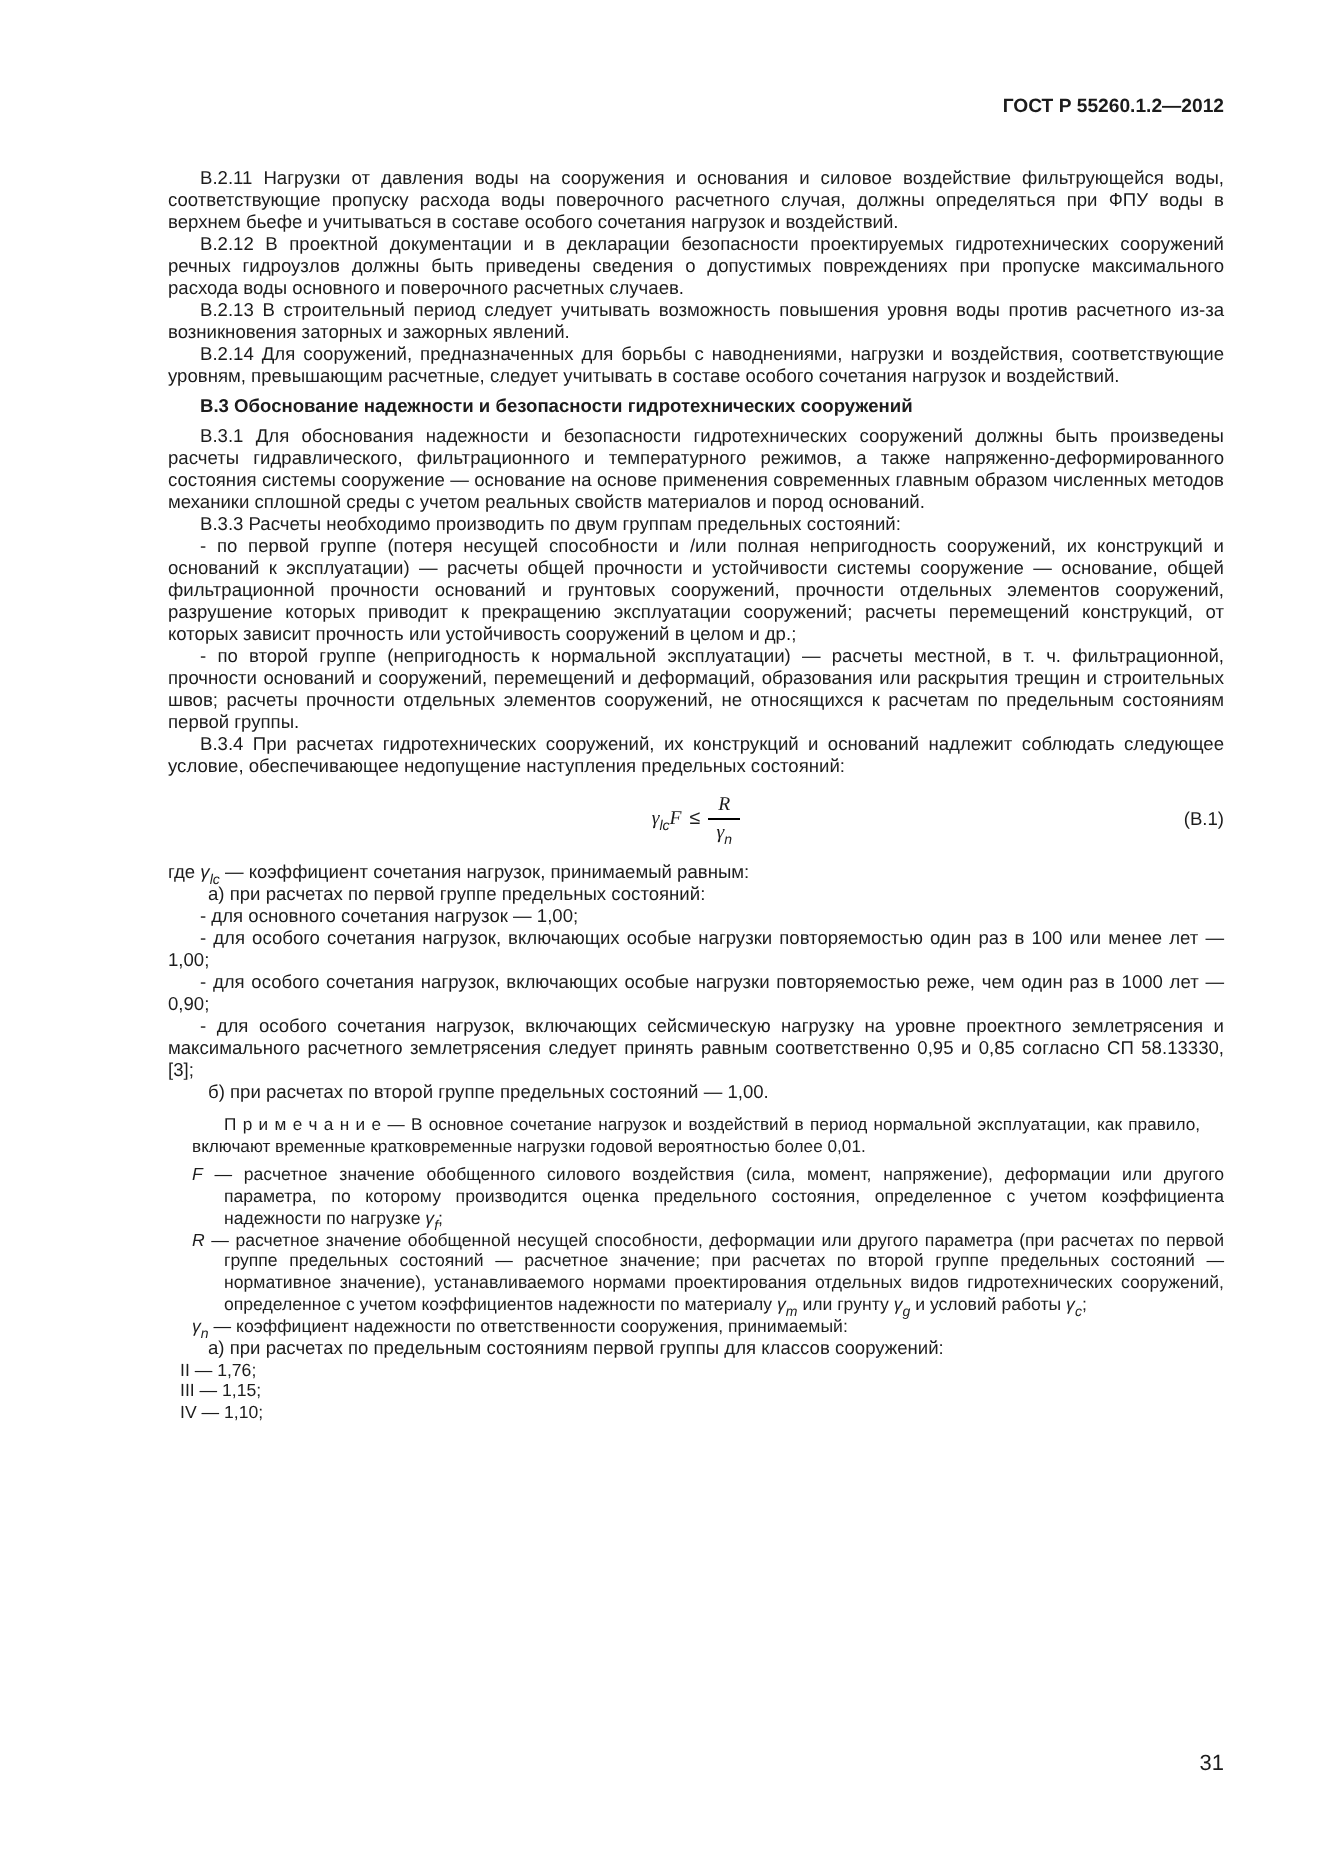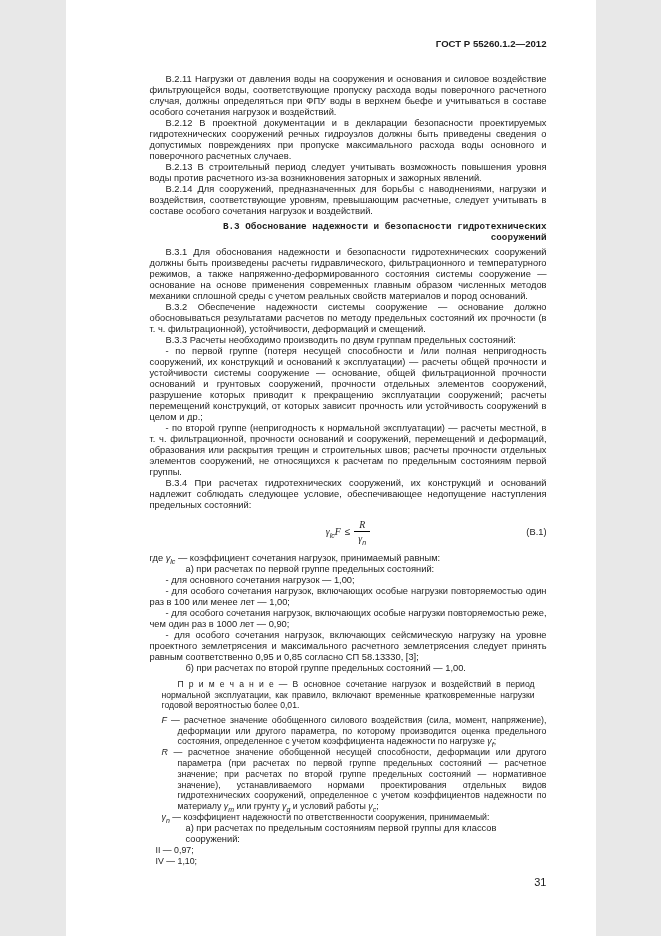--- a/index.html
+++ b/index.html
@@ -1,46 +1,45 @@
 <!DOCTYPE html>
 <html><head>
 <meta charset="utf-8">
 <style>
   * { margin: 0; padding: 0; box-sizing: border-box; }
   html, body { background: #e8e8e8; }
   .page {
-    width: 530px;
+    width: 661px;
     height: 936px;
     margin: 0 auto;
     background: #ffffff;
     position: relative;
     font-family: "Liberation Sans", sans-serif;
     font-size: 9.3px;
     line-height: 11px;
     color: #1c1c1c;
-    padding: 38px 49px 0 84px;
+    padding: 48px 49px 0 84px;
     overflow: hidden;
   }
   .doc-header {
     text-align: right;
     font-weight: bold;
     font-size: 9.6px;
     margin-bottom: 25px;
   }
   .para { text-align: justify; }
   .body, .dash { text-indent: 16px; }
   .heading {
     font-weight: bold;
     text-indent: 16px;
-    text-align: right;
+    text-align: left;
     margin: 4px 0 4px;
-    font-family: Liberation Mono, monospace;
   }
   .where { text-indent: 0; margin-top: 2px; }
-  .lista { margin-left: 36px; text-align: left; }
+  .lista { margin-left: 20px; text-align: left; }
   .note {
     font-size: 8.6px;
     line-height: 10.6px;
     text-indent: 16px;
     margin: 5px 12px 4px;
   }
   .def {
     font-size: 8.8px;
     line-height: 10.8px;
     padding-left: 28px;
@@ -96,21 +95,20 @@
 <div class="page">
   <div class="doc-header">ГОСТ Р 55260.1.2—2012</div>
 
   <div>
       <p class="para body">В.2.11 Нагрузки от давления воды на сооружения и основания и силовое воздействие фильтрующейся воды, соответствующие пропуску расхода воды поверочного расчетного случая, должны определяться при ФПУ воды в верхнем бьефе и учитываться в составе особого сочетания нагрузок и воздействий.</p>
       <p class="para body">В.2.12 В проектной документации и в декларации безопасности проектируемых гидротехнических сооружений речных гидроузлов должны быть приведены сведения о допустимых повреждениях при пропуске максимального расхода воды основного и поверочного расчетных случаев.</p>
       <p class="para body">В.2.13 В строительный период следует учитывать возможность повышения уровня воды против расчетного из-за возникновения заторных и зажорных явлений.</p>
       <p class="para body">В.2.14 Для сооружений, предназначенных для борьбы с наводнениями, нагрузки и воздействия, соответствующие уровням, превышающим расчетные, следует учитывать в составе особого сочетания нагрузок и воздействий.</p>
       <p class="para heading">В.3 Обоснование надежности и безопасности гидротехнических сооружений</p>
       <p class="para body">В.3.1 Для обоснования надежности и безопасности гидротехнических сооружений должны быть произведены расчеты гидравлического, фильтрационного и температурного режимов, а также напряженно-деформированного состояния системы сооружение — основание на основе применения современных главным образом численных методов механики сплошной среды с учетом реальных свойств материалов и пород оснований.</p>
-      <p class="para body">В.3.2 Обеспечение надежности системы сооружение — основание должно обосновываться результатами расчетов по методу предельных состояний их прочности (в т. ч. фильтрационной), устойчивости, деформаций и смещений.</p>
       <p class="para body">В.3.3 Расчеты необходимо производить по двум группам предельных состояний:</p>
       <p class="para dash">- по первой группе (потеря несущей способности и /или полная непригодность сооружений, их конструкций и оснований к эксплуатации) — расчеты общей прочности и устойчивости системы сооружение — основание, общей фильтрационной прочности оснований и грунтовых сооружений, прочности отдельных элементов сооружений, разрушение которых приводит к прекращению эксплуатации сооружений; расчеты перемещений конструкций, от которых зависит прочность или устойчивость сооружений в целом и др.;</p>
       <p class="para dash">- по второй группе (непригодность к нормальной эксплуатации) — расчеты местной, в т. ч. фильтрационной, прочности оснований и сооружений, перемещений и деформаций, образования или раскрытия трещин и строительных швов; расчеты прочности отдельных элементов сооружений, не относящихся к расчетам по предельным состояниям первой группы.</p>
       <p class="para body">В.3.4 При расчетах гидротехнических сооружений, их конструкций и оснований надлежит соблюдать следующее условие, обеспечивающее недопущение наступления предельных состояний:</p>
       <div class="formula-row"><span class="formula">
           <span><i>γ</i><sub>lc</sub><i>F</i></span>
           <span class="rel">≤</span>
           <span class="frac">
             <span class="num"><i>R</i></span>
             <span class="den"><i>γ</i><sub>n</sub></span>
@@ -121,18 +119,19 @@
       <p class="para dash">- для основного сочетания нагрузок — 1,00;</p>
       <p class="para dash">- для особого сочетания нагрузок, включающих особые нагрузки повторяемостью один раз в 100 или менее лет — 1,00;</p>
       <p class="para dash">- для особого сочетания нагрузок, включающих особые нагрузки повторяемостью реже, чем один раз в 1000 лет — 0,90;</p>
       <p class="para dash">- для особого сочетания нагрузок, включающих сейсмическую нагрузку на уровне проектного землетрясения и максимального расчетного землетрясения следует принять равным соответственно 0,95 и 0,85 согласно СП 58.13330, [3];</p>
       <p class="para lista">б) при расчетах по второй группе предельных состояний — 1,00.</p>
       <p class="para note">П р и м е ч а н и е — В основное сочетание нагрузок и воздействий в период нормальной эксплуатации, как правило, включают временные кратковременные нагрузки годовой вероятностью более 0,01.</p>
       <p class="para def"><i>F</i> — расчетное значение обобщенного силового воздействия (сила, момент, напряжение), деформации или другого параметра, по которому производится оценка предельного состояния, определенное с учетом коэффициента надежности по нагрузке <i>γ</i><sub>f</sub>;</p>
       <p class="para def"><i>R</i> — расчетное значение обобщенной несущей способности, деформации или другого параметра (при расчетах по первой группе предельных состояний — расчетное значение; при расчетах по второй группе предельных состояний — нормативное значение), устанавливаемого нормами проектирования отдельных видов гидротехнических сооружений, определенное с учетом коэффициентов надежности по материалу <i>γ</i><sub>m</sub> или грунту <i>γ</i><sub>g</sub> и условий работы <i>γ</i><sub>c</sub>;</p>
       <p class="para def"><i>γ</i><sub>n</sub> — коэффициент надежности по ответственности сооружения, принимаемый:</p>
       <p class="para lista">а) при расчетах по предельным состояниям первой группы для классов сооружений:</p>
-      <p class="para classitem">II — 0,97;</p>
+      <p class="para classitem">II — 1,76;</p>
+      <p class="para classitem">III — 1,15;</p>
       <p class="para classitem">IV — 1,10;</p>
     </div>
 
   <div class="page-number">31</div>
 </div>
 
 </body></html>

